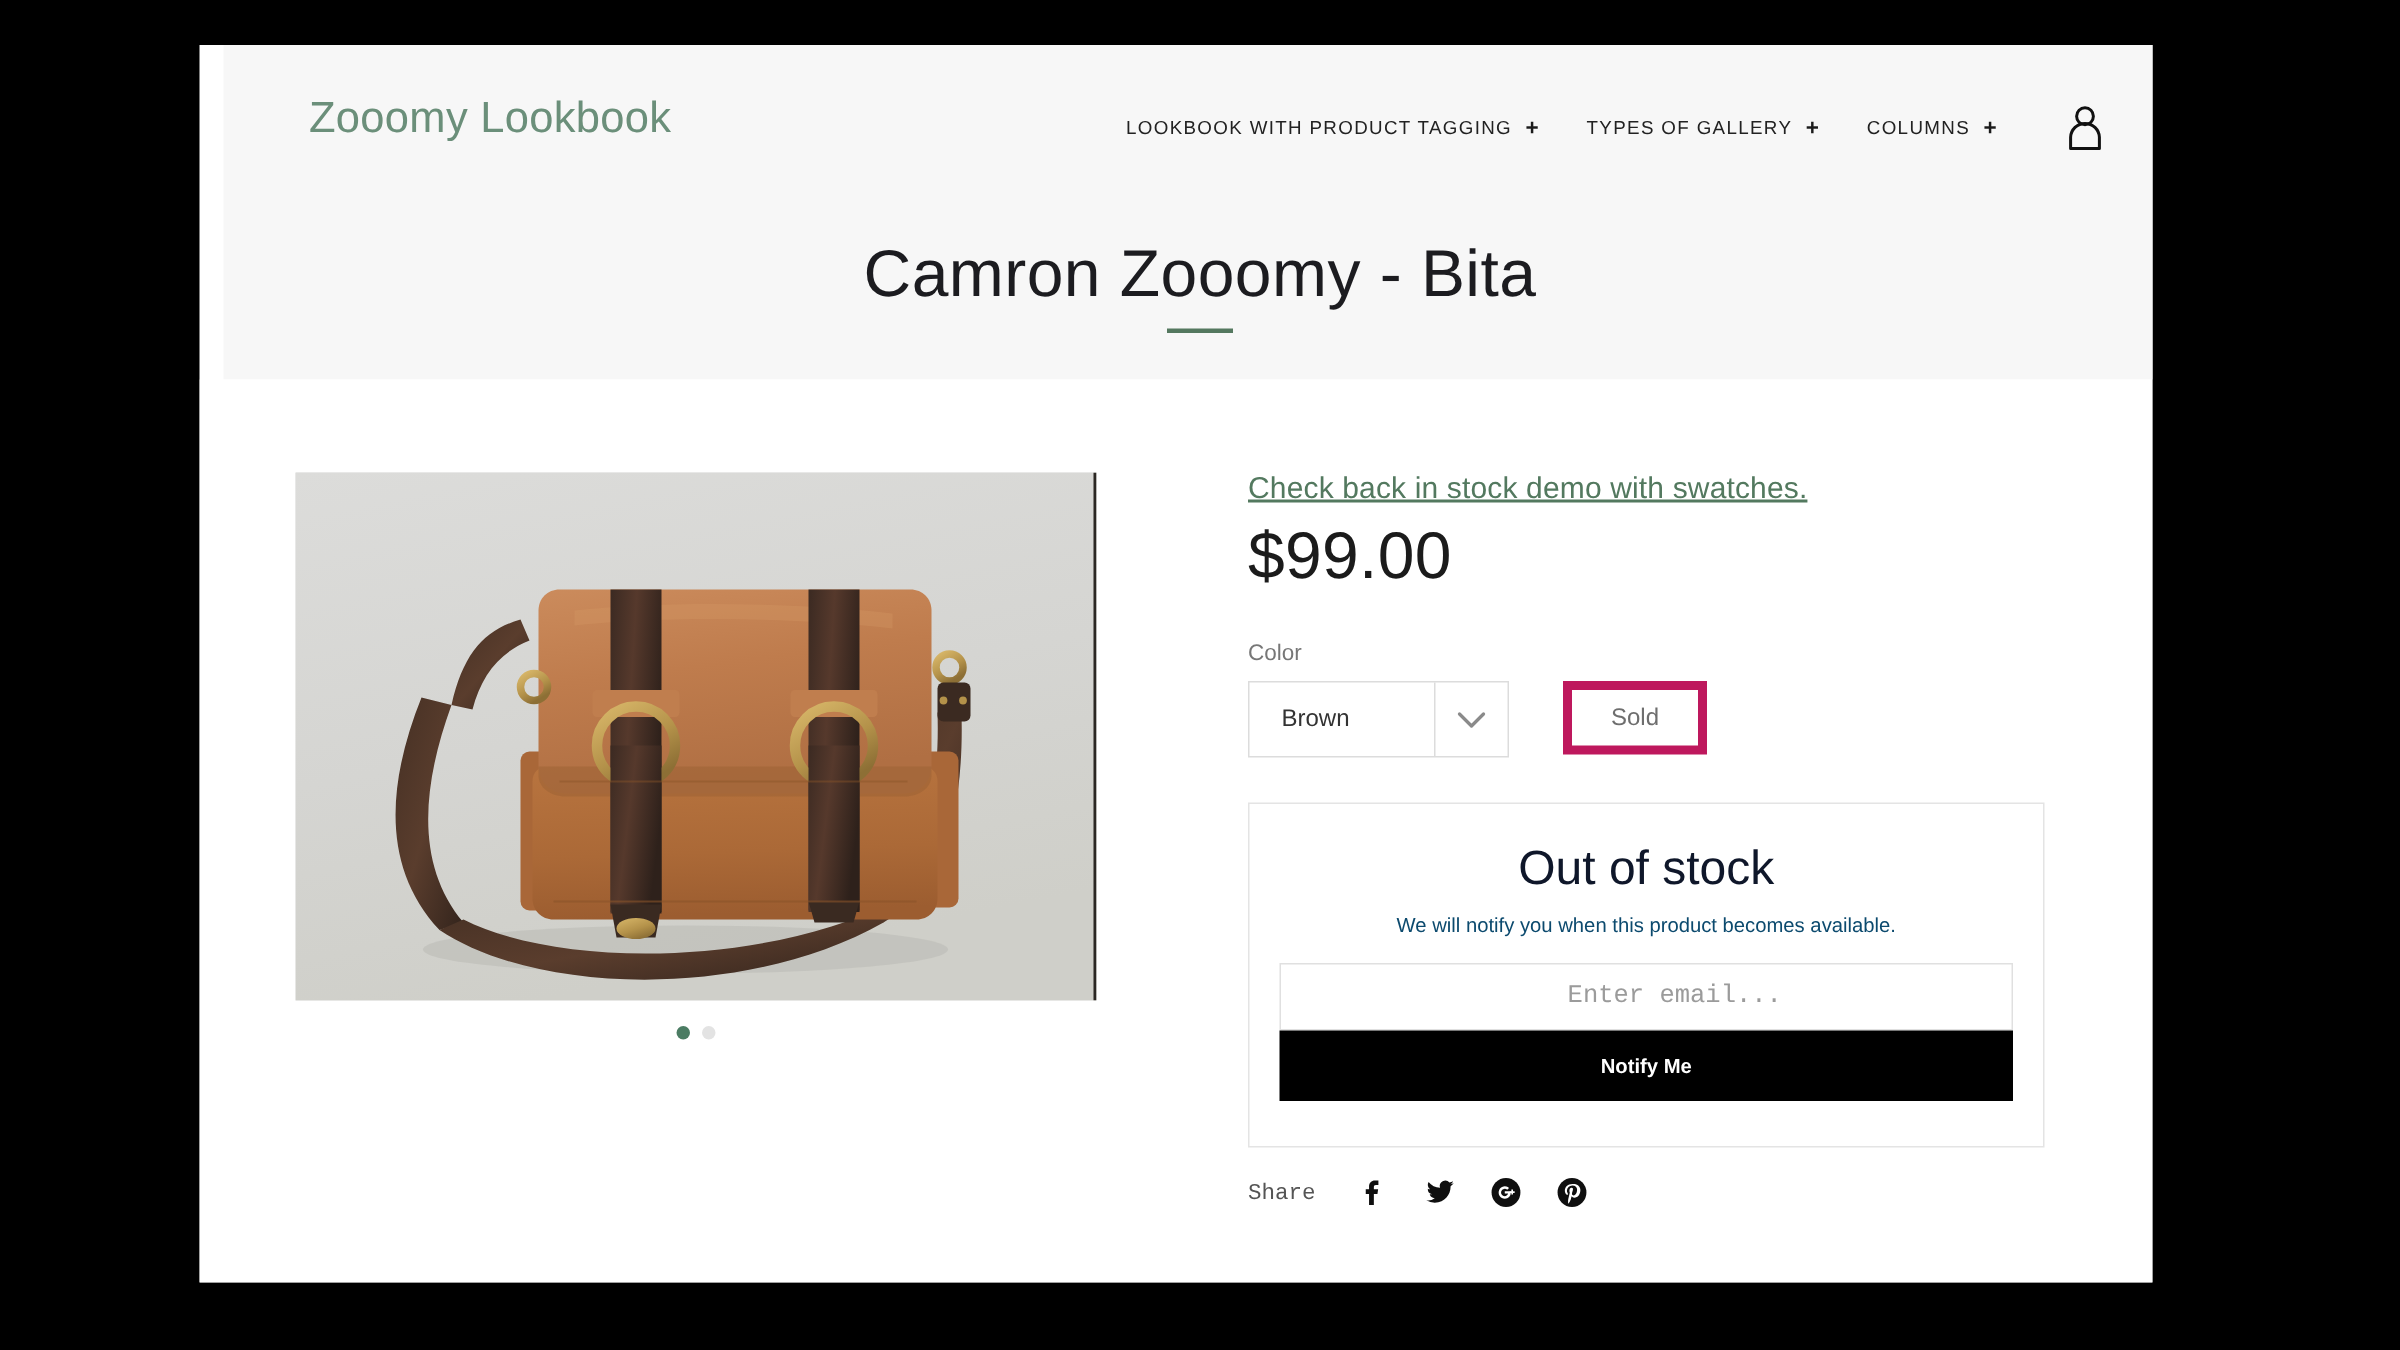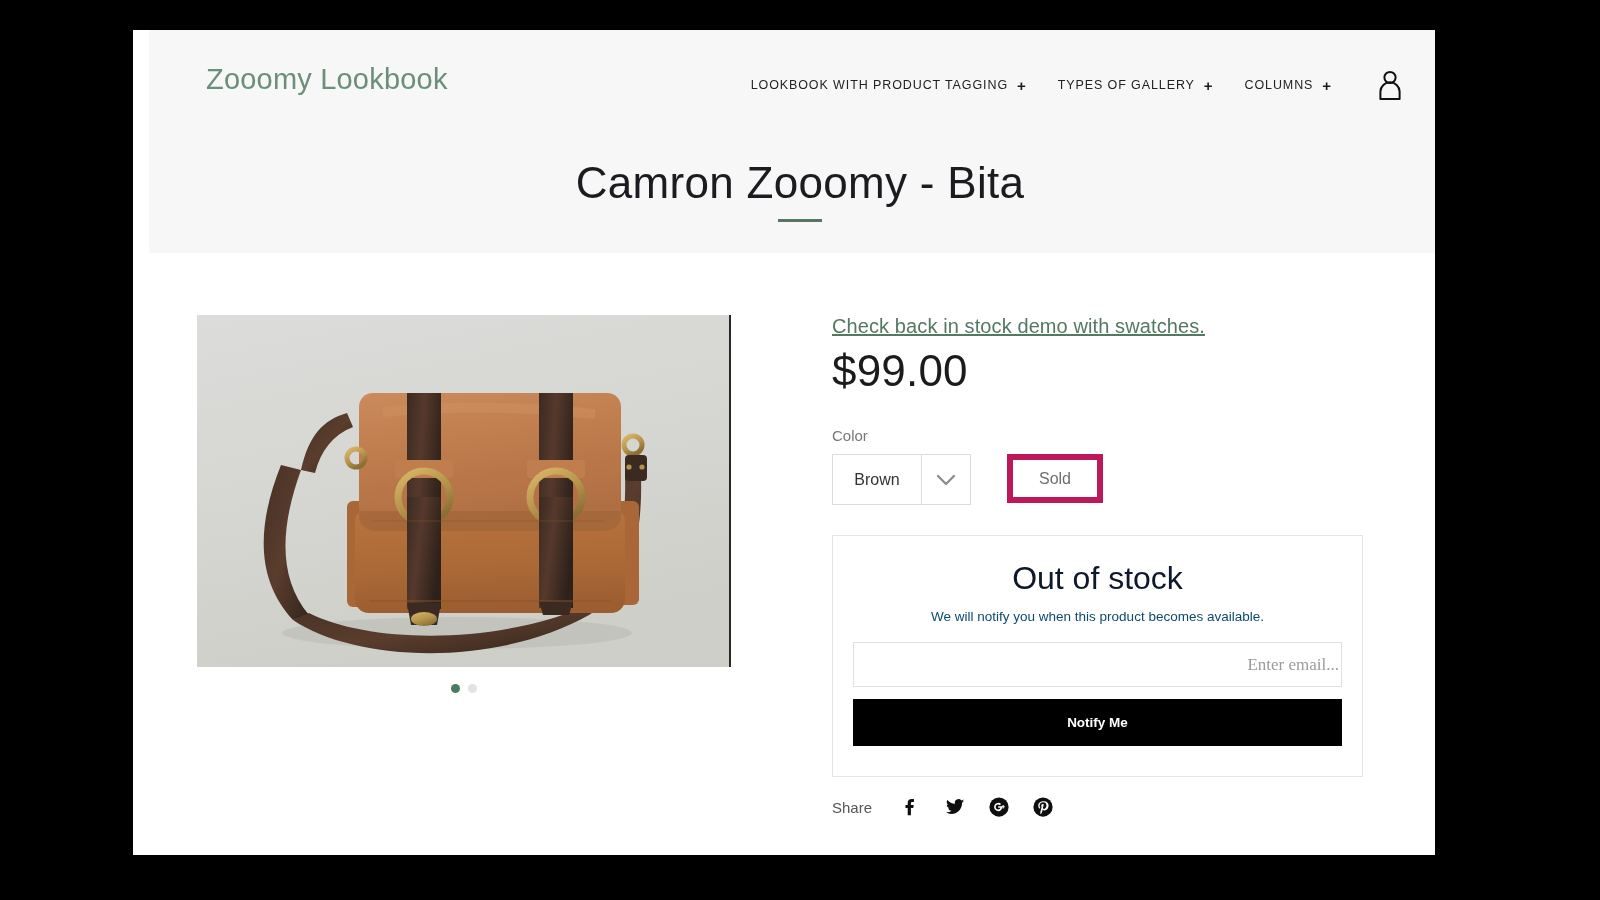--- a/index.html
+++ b/index.html
@@ -180,20 +180,21 @@
     align-items: flex-start;
     gap: 36px;
   }
   .select-wrap {
     display: flex;
     align-items: stretch;
     height: 49px;
     border: 1px solid #dcdcdc;
     background: #ffffff;
     cursor: pointer;
+    gap: 35px;
   }
   .select-value {
     display: flex;
     align-items: center;
     justify-content: center;
     width: 88px;
     font-size: 16px;
     color: #333333;
   }
   .select-arrow {
@@ -235,47 +236,48 @@
     color: #0c4a6e;
   }
   .email-input {
     margin-top: 18px;
     display: block;
     width: 100%;
     height: 45px;
     box-sizing: border-box;
     border: 1px solid #e0e0e0;
     background: #ffffff;
-    text-align: right;
+    text-align: center;
     font-size: 17px;
     color: #2b2b2b;
-    font-family: Liberation Serif, serif;
+    font-family: Liberation Mono, monospace;
     outline: none;
     padding-left: 40px;
   }
   .email-input::placeholder { color: #9b9b9b; }
   .notify-btn {
-    margin-top: 12px;
+    margin-top: 0;
     display: block;
     width: 100%;
     height: 47px;
     border: 0;
     background: #000000;
     color: #ffffff;
     font-size: 13.5px;
     font-weight: 700;
     font-family: "Liberation Sans", sans-serif;
     cursor: pointer;
   }
 
   .share-row {
     margin-top: 19px;
     display: flex;
     align-items: center;
     gap: 22px;
+    font-family: Liberation Mono, monospace;
   }
   .share-label {
     font-size: 15px;
     color: #555555;
     margin-right: 6px;
   }
   .share-icon {
     width: 22px;
     height: 22px;
     display: block;

